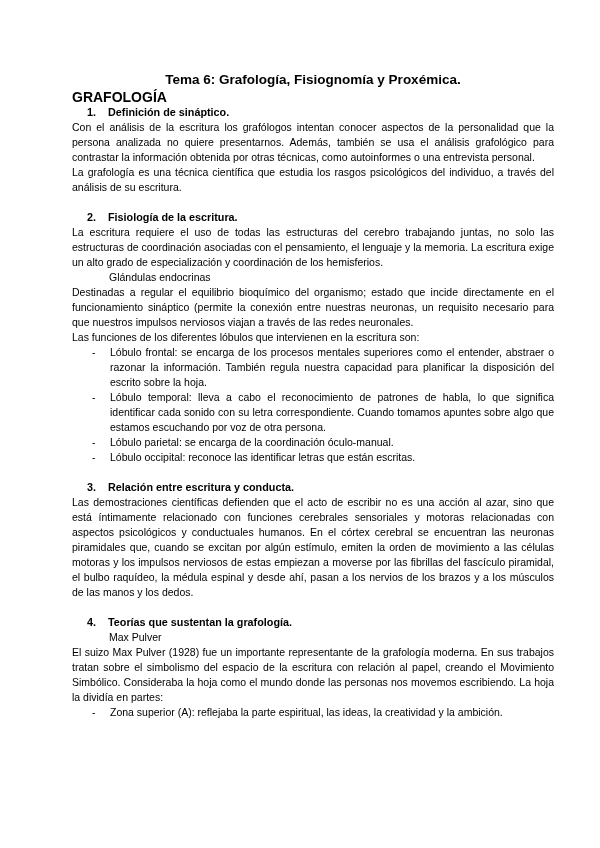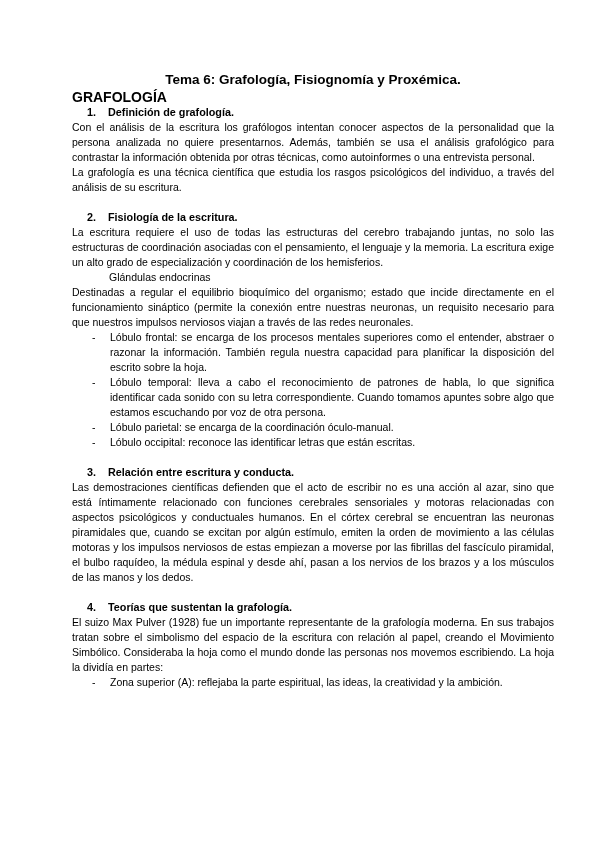--- a/index.html
+++ b/index.html
@@ -68,34 +68,35 @@
 <body>
 
 <div class="page">
 
   <h1 class="doc-title">Tema 6: Grafología, Fisiognomía y Proxémica.</h1>
 
   <div class="section-heading">GRAFOLOGÍA</div>
 
   <div class="num-heading">
     <span class="num">1.</span>
-    <span class="htext">Definición de grafología.</span>
+    <span class="htext">Definición de sináptico.</span>
   </div>
   <p class="para">Con el análisis de la escritura los grafólogos intentan conocer aspectos de la personalidad que la persona analizada no quiere presentarnos. Además, también se usa el análisis grafológico para contrastar la información obtenida por otras técnicas, como autoinformes o una entrevista personal.</p>
   <p class="para">La grafología es una técnica científica que estudia los rasgos psicológicos del individuo, a través del análisis de su escritura.</p>
 
   <div class="num-heading gap-before">
     <span class="num">2.</span>
     <span class="htext">Fisiología de la escritura.</span>
   </div>
   <p class="para">La escritura requiere el uso de todas las estructuras del cerebro trabajando juntas, no solo las estructuras de coordinación asociadas con el pensamiento, el lenguaje y la memoria. La escritura exige un alto grado de especialización y coordinación de los hemisferios.</p>
 
   <div class="sub-label gap-before">Glándulas endocrinas</div>
   <p class="para">Destinadas a regular el equilibrio bioquímico del organismo; estado que incide directamente en el funcionamiento sináptico (permite la conexión entre nuestras neuronas, un requisito necesario para que nuestros impulsos nerviosos viajan a través de las redes neuronales.</p>
 
+  <p class="para">Las funciones de los diferentes lóbulos que intervienen en la escritura son:</p>
 
   <div>
     <div class="bullet">
       <span class="marker">-</span>
       <div class="btext">Lóbulo frontal: se encarga de los procesos mentales superiores como el entender, abstraer o razonar la información. También regula nuestra capacidad para planificar la disposición del escrito sobre la hoja.</div>
     </div>
     <div class="bullet">
       <span class="marker">-</span>
       <div class="btext">Lóbulo temporal: lleva a cabo el reconocimiento de patrones de habla, lo que significa identificar cada sonido con su letra correspondiente. Cuando tomamos apuntes sobre algo que estamos escuchando por voz de otra persona.</div>
     </div>
@@ -112,20 +113,21 @@
   <div class="num-heading gap-before">
     <span class="num">3.</span>
     <span class="htext">Relación entre escritura y conducta.</span>
   </div>
   <p class="para">Las demostraciones científicas defienden que el acto de escribir no es una acción al azar, sino que está íntimamente relacionado con funciones cerebrales sensoriales y motoras relacionadas con aspectos psicológicos y conductuales humanos. En el córtex cerebral se encuentran las neuronas piramidales que, cuando se excitan por algún estímulo, emiten la orden de movimiento a las células motoras y los impulsos nerviosos de estas empiezan a moverse por las fibrillas del fascículo piramidal, el bulbo raquídeo, la médula espinal y desde ahí, pasan a los nervios de los brazos y a los músculos de las manos y los dedos.</p>
 
   <div class="num-heading gap-before">
     <span class="num">4.</span>
     <span class="htext">Teorías que sustentan la grafología.</span>
   </div>
+  <div class="sub-label">Max Pulver</div>
   <p class="para">El suizo Max Pulver (1928) fue un importante representante de la grafología moderna. En sus trabajos tratan sobre el simbolismo del espacio de la escritura con relación al papel, creando el Movimiento Simbólico. Consideraba la hoja como el mundo donde las personas nos movemos escribiendo. La hoja la dividía en partes:</p>
 
   <div>
     <div class="bullet">
       <span class="marker">-</span>
       <div class="btext">Zona superior (A): reflejaba la parte espiritual, las ideas, la creatividad y la ambición.</div>
     </div>
   </div>
 
 </div>

